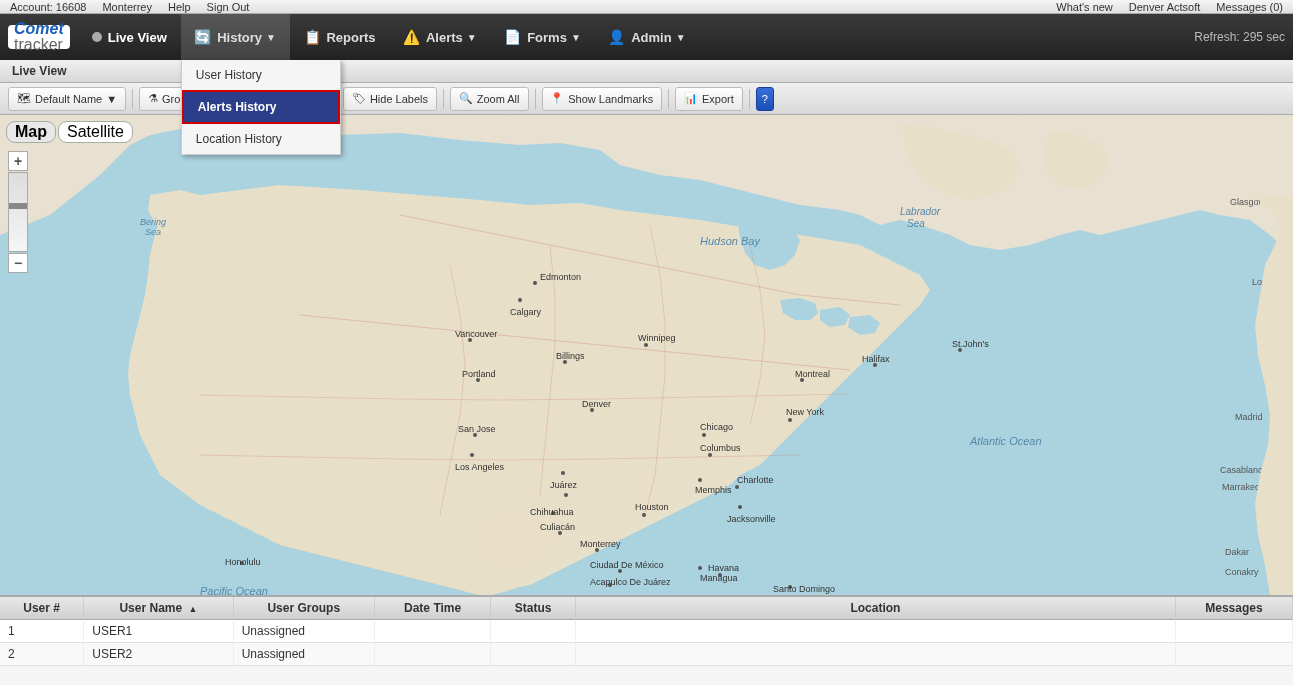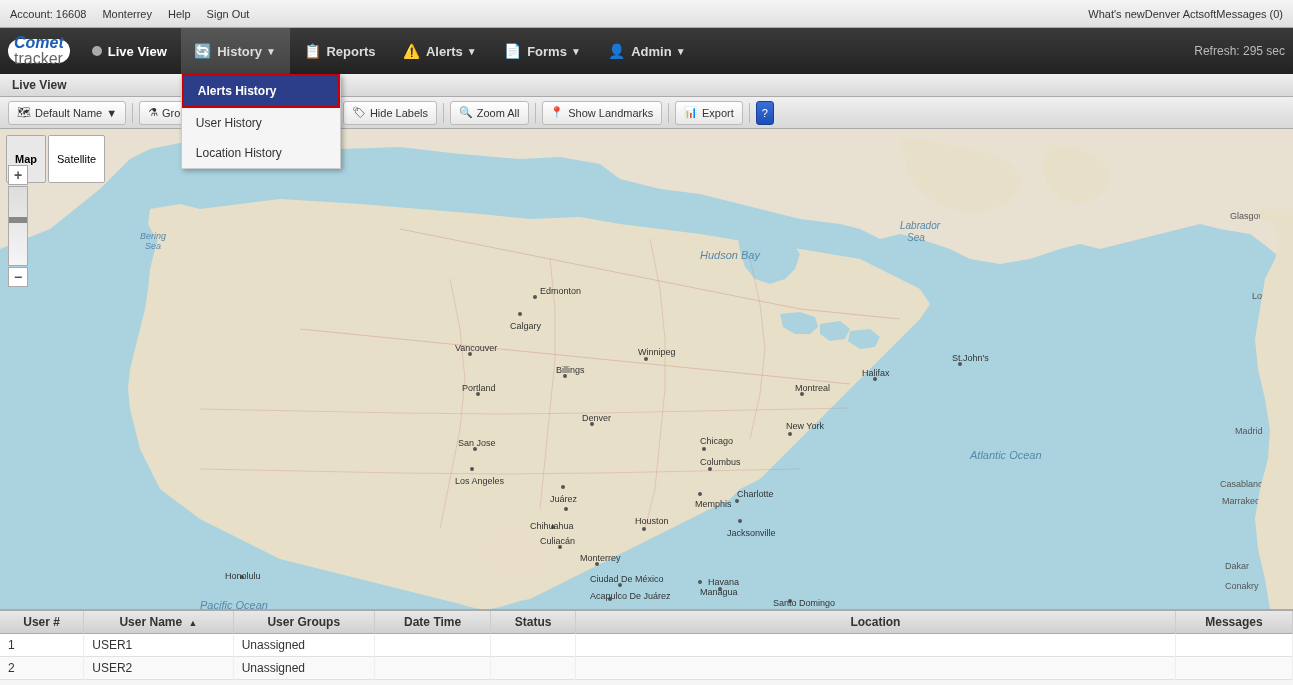--- a/index.html
+++ b/index.html
@@ -6,44 +6,44 @@
     body { font-family: Arial, Helvetica, sans-serif; font-size: 12px; background: #d4d4d4; overflow: hidden; width: 1293px; height: 685px; }
 
     
     .top-bar {
       background: linear-gradient(to bottom, #f5f5f5, #e0e0e0);
       border-bottom: 1px solid #aaa;
       display: flex;
       align-items: center;
       justify-content: space-between;
       padding: 0 10px;
-      height: 28px;
+      height: 14px;
       font-size: 11px;
       color: #333;
     }
     .top-bar-left { display: flex; gap: 16px; }
-    .top-bar-right { display: flex; }
+    .top-bar-right { display: flex; gap: 16px; }
     .top-bar a { color: #333; text-decoration: none; cursor: pointer; }
 
     
     .nav-bar {
       background: linear-gradient(to bottom, #3a3a3a, #222);
       display: flex;
       align-items: center;
       height: 46px;
       padding: 0 8px;
       position: relative;
     }
 
     .logo {
       display: flex;
       align-items: center;
       margin-right: 8px;
       background: white;
-      border-radius: 12px;
+      border-radius: 4px;
       padding: 2px 6px;
       height: 24px;
     }
     .logo-text {
       display: flex;
       flex-direction: column;
       line-height: 1;
     }
     .logo-comet { font-size: 16px; font-weight: bold; color: #1a5fb4; font-style: italic; }
     .logo-tracker { font-size: 16px; color: #666; }
@@ -147,24 +147,24 @@
       position: absolute;
       top: 6px;
       left: 6px;
       z-index: 10;
       display: flex;
       gap: 2px;
     }
     .map-tab {
       background: white;
       border: 1px solid #aaa;
-      padding: 17px 8px;
-      font-size: 11px;
+      padding: 1px 8px;
+      font-size: 16px;
       cursor: pointer;
-      border-radius: 2px;
+      border-radius: 9px;
     }
     .map-tab.active { font-weight: bold; background: #e8e8e8; }
 
     
     .zoom-controls {
       position: absolute;
       left: 8px;
       top: 36px;
       z-index: 10;
       display: flex;
@@ -283,22 +283,22 @@
     <span>Live View</span>
   </div>
 
   <div class="dropdown-container">
     <div class="nav-item active">
       <span class="nav-icon">🔄</span>
       <span>History</span>
       <span class="caret">▼</span>
     </div>
     <div class="dropdown-menu">
+      <div class="dropdown-item">User History</div>
       <div class="dropdown-item highlighted">Alerts History</div>
-      <div class="dropdown-item">User History</div>
       <div class="dropdown-item">Location History</div>
     </div>
   </div>
 
   <div class="nav-item">
     <span class="nav-icon">📋</span>
     <span>Reports</span>
   </div>
 
   <div class="nav-item">

